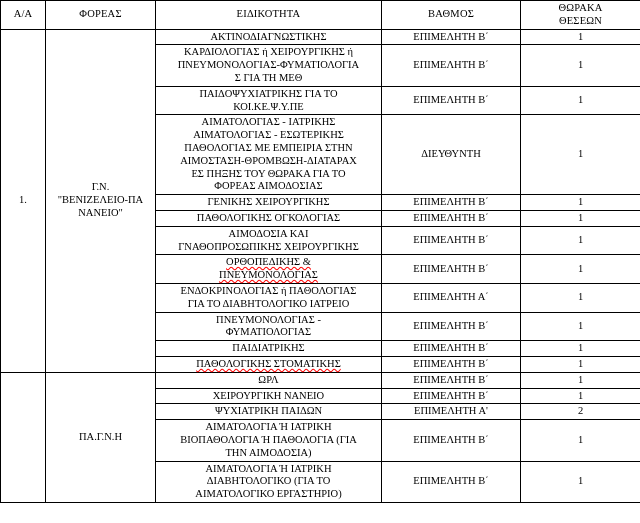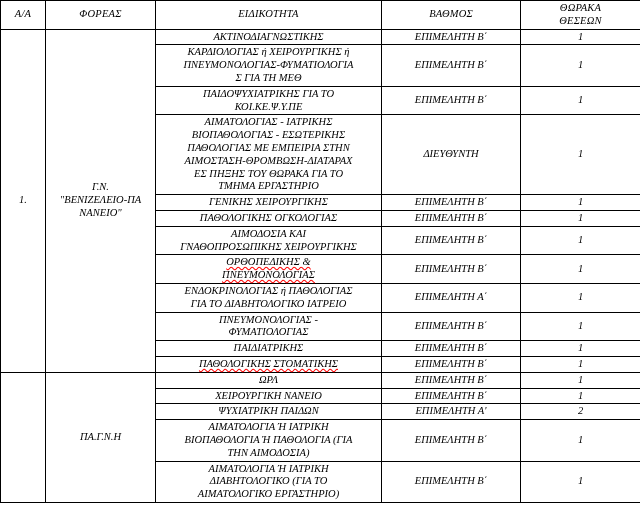--- a/index.html
+++ b/index.html
@@ -12,21 +12,20 @@
     height: 523px;
     font-family: "Liberation Serif", "DejaVu Serif", serif;
     color: #000000;
     overflow: hidden;
   }
   #positions-table {
     border-collapse: collapse;
     table-layout: fixed;
     width: 640px;
     height: 415px;
-    font-style: italic;
   }
   #positions-table td,
   #positions-table th {
     border: 1px solid #000000;
     padding: 1px 2px;
     text-align: center;
     vertical-align: middle;
     font-size: 10.5px;
     line-height: 1.22;
     font-weight: normal;
@@ -89,21 +88,21 @@
         <td class="eid"><span>ΚΑΡΔΙΟΛΟΓΙΑΣ ή ΧΕΙΡΟΥΡΓΙΚΗΣ ή</span><br><span>ΠΝΕΥΜΟΝΟΛΟΓΙΑΣ-ΦΥΜΑΤΙΟΛΟΓΙΑ</span><br><span>Σ ΓΙΑ ΤΗ ΜΕΘ</span></td>
         <td class="vathmos">ΕΠΙΜΕΛΗΤΗ Β΄</td>
         <td class="arith">1</td>
       </tr>
       <tr>
         <td class="eid"><span>ΠΑΙΔΟΨΥΧΙΑΤΡΙΚΗΣ ΓΙΑ ΤΟ</span><br><span>ΚΟΙ.ΚΕ.Ψ.Υ.ΠΕ</span></td>
         <td class="vathmos">ΕΠΙΜΕΛΗΤΗ Β΄</td>
         <td class="arith">1</td>
       </tr>
       <tr>
-        <td class="eid"><span>ΑΙΜΑΤΟΛΟΓΙΑΣ - ΙΑΤΡΙΚΗΣ</span><br><span>ΒΙΟΠΑΘΟΛΟΓΙΑΣ - ΕΣΩΤΕΡΙΚΗΣ</span><br><span>ΠΑΘΟΛΟΓΙΑΣ ΜΕ ΕΜΠΕΙΡΙΑ ΣΤΗΝ</span><br><span>ΑΙΜΟΣΤΑΣΗ-ΘΡΟΜΒΩΣΗ-ΔΙΑΤΑΡΑΧ</span><br><span>ΕΣ ΠΗΞΗΣ ΤΟΥ ΘΩΡΑΚΑ ΓΙΑ ΤΟ</span><br><span>ΤΜΗΜΑ ΕΡΓΑΣΤΗΡΙΟ</span></td>
+        <td class="eid"><span>ΑΙΜΑΤΟΛΟΓΙΑΣ - ΙΑΤΡΙΚΗΣ</span><br><span>ΑΙΜΑΤΟΛΟΓΙΑΣ - ΕΣΩΤΕΡΙΚΗΣ</span><br><span>ΠΑΘΟΛΟΓΙΑΣ ΜΕ ΕΜΠΕΙΡΙΑ ΣΤΗΝ</span><br><span>ΑΙΜΟΣΤΑΣΗ-ΘΡΟΜΒΩΣΗ-ΔΙΑΤΑΡΑΧ</span><br><span>ΕΣ ΠΗΞΗΣ ΤΟΥ ΘΩΡΑΚΑ ΓΙΑ ΤΟ</span><br><span>ΦΟΡΕΑΣ ΑΙΜΟΔΟΣΙΑΣ</span></td>
         <td class="vathmos">ΔΙΕΥΘΥΝΤΗ</td>
         <td class="arith">1</td>
       </tr>
       <tr>
         <td class="eid"><span>ΓΕΝΙΚΗΣ ΧΕΙΡΟΥΡΓΙΚΗΣ</span></td>
         <td class="vathmos">ΕΠΙΜΕΛΗΤΗ Β΄</td>
         <td class="arith">1</td>
       </tr>
       <tr>
         <td class="eid"><span>ΠΑΘΟΛΟΓΙΚΗΣ ΟΓΚΟΛΟΓΙΑΣ</span></td>

